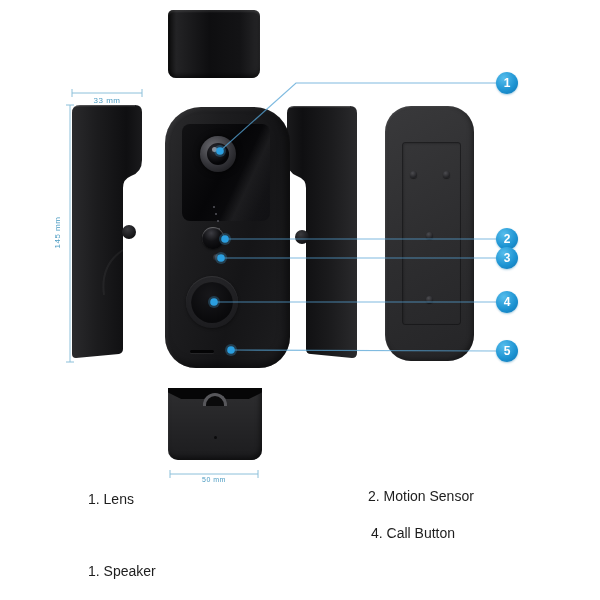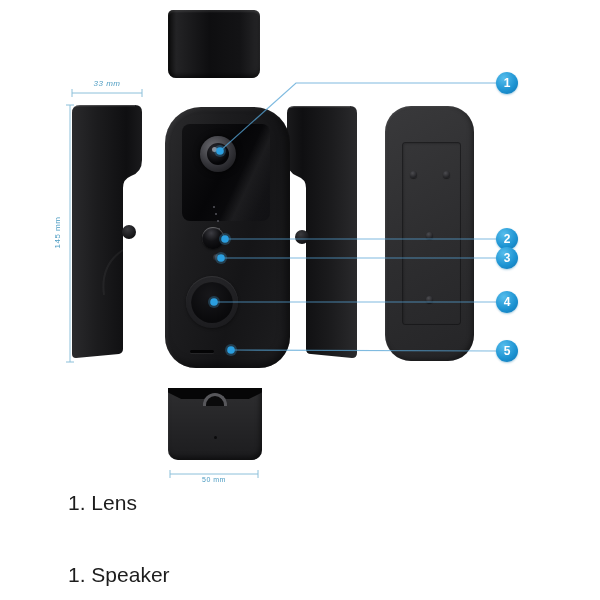--- a/index.html
+++ b/index.html
@@ -62,34 +62,34 @@
     clip-path:polygon(0 0,100% 0,100% 40%,86% 100%,14% 100%,0 40%);}
   .bottom-arch{left:35px;top:5px;width:24px;height:13px;border:3px solid #57575b;border-bottom:none;
     border-radius:13px 13px 0 0;background:#0a0a0b;box-sizing:border-box;}
   .bottom-dot{left:46px;top:48px;width:3px;height:3px;border-radius:50%;background:#0b0b0c;}
 
   
   .overlay{left:0;top:0;pointer-events:none;}
 
   
   .dim-label{color:#4d9cc2;font-size:8px;letter-spacing:0.5px;text-align:center;white-space:nowrap;}
-  .dim-33{left:84px;top:79px;width:46px;font-style:italic;}
+  .dim-33{left:84px;top:96px;width:46px;}
   .dim-145{left:34px;top:228px;width:46px;transform:rotate(-90deg);}
   .dim-50{left:191px;top:476px;width:46px;font-size:7px;}
 
   
   .callout-circle{width:22px;height:22px;border-radius:50%;text-align:center;line-height:22px;
     background:radial-gradient(circle at 35% 28%,#55bdec,#1d93d2 58%,#0e72b1 100%);
     color:#fff;font-size:12px;font-weight:bold;
     box-shadow:0 1px 2px rgba(30,120,170,0.35);}
   .c1{left:496px;top:72px;} .c2{left:496px;top:228px;} .c3{left:496px;top:247px;}
   .c4{left:496px;top:291px;} .c5{left:496px;top:340px;}
 
   
-  .legend-item{color:#1d1d1d;font-size:21px;white-space:nowrap;}
+  .legend-item{color:#1d1d1d;font-size:14px;white-space:nowrap;margin-left:20px;}
   .li-1{left:68px;top:491px;} .li-2{left:348px;top:488px;} .li-3{left:68px;top:527px;}
   .li-4{left:351px;top:525px;} .li-5{left:68px;top:563px;}
 </style>
 </head>
 <body>
 
 <div class="canvas">
 
   <div class="abs top-view"></div>
 
@@ -200,15 +200,17 @@
   <div class="abs dim-label dim-145">145 mm</div>
   <div class="abs dim-label dim-50">50 mm</div>
 
   <div class="abs callout-circle c1">1</div>
   <div class="abs callout-circle c2">2</div>
   <div class="abs callout-circle c3">3</div>
   <div class="abs callout-circle c4">4</div>
   <div class="abs callout-circle c5">5</div>
 
   <div class="abs legend-item li-1">1. Lens</div>
+  <div class="abs legend-item li-2">2. Motion Sensor</div>
+  <div class="abs legend-item li-4">4. Call Button</div>
   <div class="abs legend-item li-5">1. Speaker</div>
 
 </div>
 
 </body></html>

